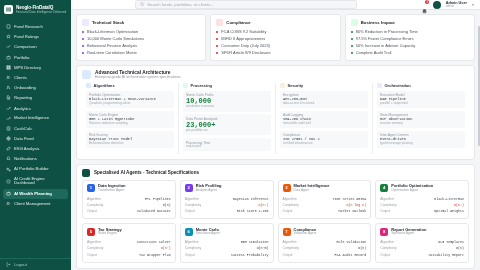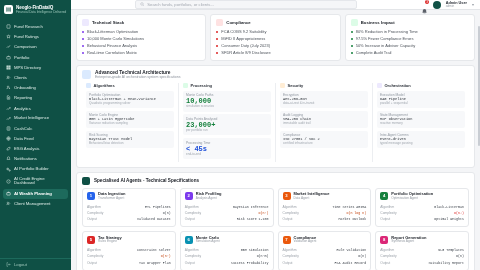--- a/index.html
+++ b/index.html
@@ -414,21 +414,20 @@
                   <div class="spec-val big accent-green">10,000</div>
                   <div class="spec-note">simulation scenarios</div>
                 </div>
                 <div class="spec">
                   <div class="spec-label">Data Points Analysed</div>
                   <div class="spec-val big accent-green">23,000+</div>
                   <div class="spec-note">per portfolio run</div>
                 </div>
                 <div class="spec">
                   <div class="spec-label">Processing Time</div>
-                  <div class="spec-val big accent-blue">&lt; 45s</div>
                   <div class="spec-note">end-to-end</div>
                 </div>
               </div>
               <div class="col">
                 <div class="col-head">
                   <span class="col-ico" style="background:#ffedd5"></span>
                   <span class="col-title">Security</span>
                 </div>
                 <div class="spec">
                   <div class="spec-label">Encryption</div>

